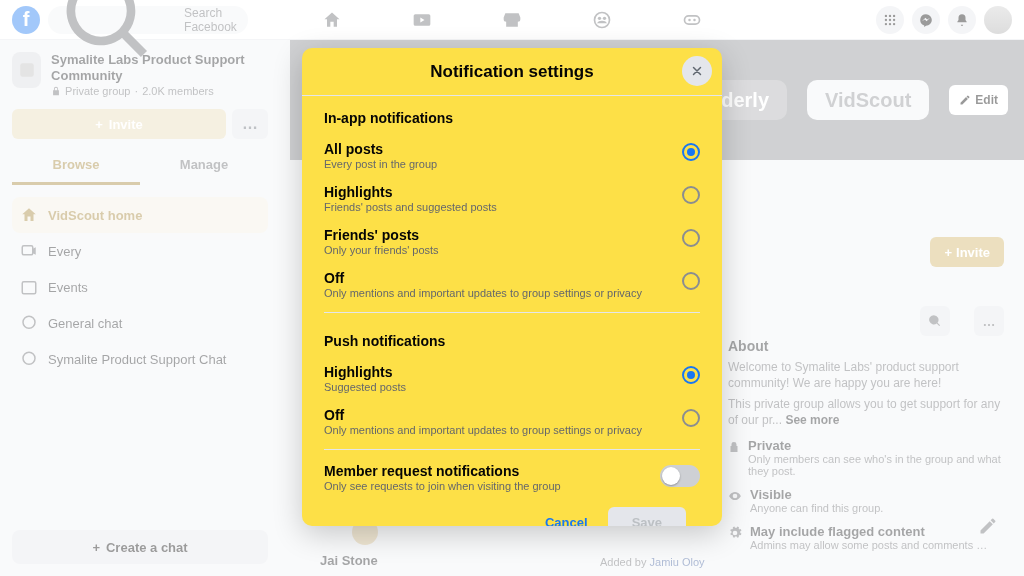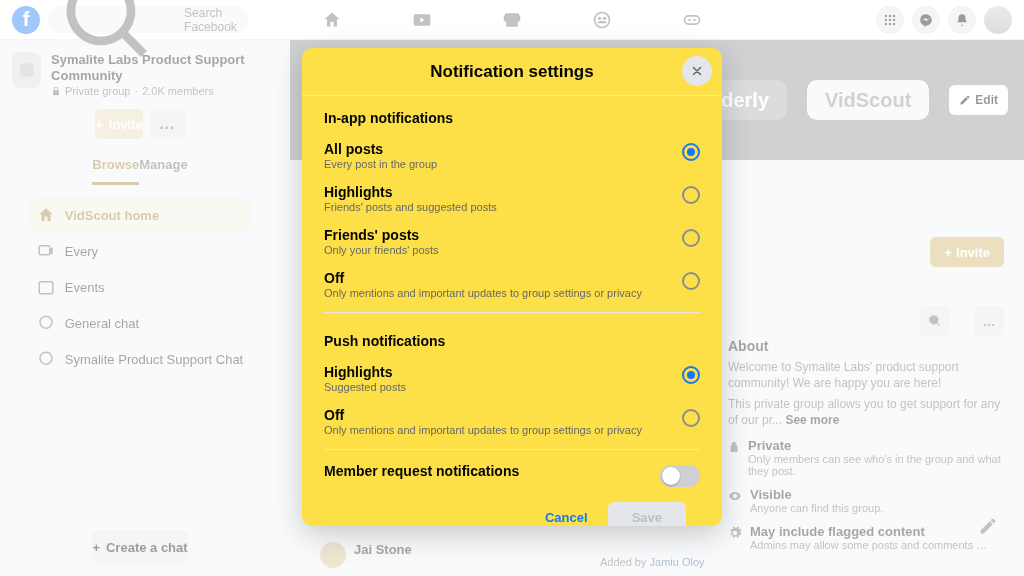--- a/index.html
+++ b/index.html
@@ -11,21 +11,21 @@
   .fb-logo { width: 28px; height: 28px; background: #1877f2; border-radius: 50%; display: flex; align-items: center; justify-content: center; color: #fff; font-weight: 900; font-size: 20px; }
   .search { flex: 0 0 200px; height: 28px; background: #f0f2f5; border-radius: 20px; display: flex; align-items: center; padding: 0 10px; color: #65676b; font-size: 12px; gap: 23px; }
   .center-icons { position: absolute; left: 50%; transform: translateX(-50%); display: flex; gap: 70px; color: #65676b; }
   .center-icons svg { width: 20px; height: 20px; }
   .right-icons { margin-left: auto; display: flex; gap: 8px; align-items: center; }
   .circ { width: 28px; height: 28px; border-radius: 50%; background: #e4e6eb; display: flex; align-items: center; justify-content: center; color: #050505; }
   .circ svg { width: 14px; height: 14px; }
   .avatar-top { width: 28px; height: 28px; border-radius: 50%; background: linear-gradient(#ccc,#aaa); }
 
   
-  .left-col { position: absolute; left: 0; top: 40px; width: 280px; bottom: 0; padding: 12px; display: flex; flex-direction: column; align-items: center; }
+  .left-col { position: absolute; left: 0; top: 40px; width: 280px; bottom: 0; padding: 12px; display: flex; flex-direction: column; }
   .group-head { display: flex; gap: 10px; align-items: flex-start; }
   .group-thumb { width: 36px; height: 36px; border-radius: 8px; background: #d8dadf; display:flex; align-items:center; justify-content:center; color:#888; }
   .group-name { font-size: 13px; font-weight: 600; color: #1c1e21; line-height: 1.2; }
   .group-meta { font-size: 11px; color: #65676b; display: flex; align-items: center; gap: 4px; margin-top: 2px; }
   .invite-row { display: flex; gap: 6px; margin-top: 12px; }
   .invite-btn { flex: 1; height: 30px; background: #e7d9b3; border-radius: 6px; display: flex; align-items: center; justify-content: center; gap: 6px; color: #fff; font-weight: 600; font-size: 13px; }
   .more-btn { width: 36px; height: 30px; background: #e4e6eb; border-radius: 6px; display: flex; align-items: center; justify-content: center; color: #606770; font-weight: bold; }
   .tabs-sm { display: flex; margin-top: 18px; }
   .tab-sm { flex: 1; text-align: center; font-size: 13px; font-weight: 600; color: #65676b; padding-bottom: 10px; }
   .tab-sm.active { color: #a08030; border-bottom: 3px solid #a08030; }
@@ -280,21 +280,21 @@
       <svg viewBox="0 0 24 24">
           <path d="M12 8a4 4 0 100 8 4 4 0 000-8zm9 4l2 1-1 3-2-1a8 8 0 01-2 2l1 2-3 1-1-2a8 8 0 01-3 0l-1 2-3-1 1-2a8 8 0 01-2-2l-2 1-1-3 2-1a8 8 0 010-3l-2-1 1-3 2 1a8 8 0 012-2l-1-2 3-1 1 2a8 8 0 013 0l1-2 3 1-1 2a8 8 0 012 2l2-1 1 3-2 1a8 8 0 010 3z"></path>
         </svg>
       <div>
           <div class="t">May include flagged content</div>
           <div class="d">Admins may allow some posts and comments …</div>
         </div>
     </div>
   </div>
 
-  <div style="position:absolute; left:30px; bottom:8px; display:flex; align-items:flex-start; gap:8px;">
+  <div style="position:absolute; left:30px; bottom:8px; display:flex; align-items:flex-end; gap:8px;flex-direction:column;">
     <span style="width:26px;height:26px;border-radius:50%;background:#d8c090;display:inline-block"></span>
     <span style="font-size:13px;color:#1c1e21;font-weight:600">Jai Stone</span>
   </div>
   <div style="position:absolute; left:310px; bottom:8px; font-size:11px; color:#65676b;">
     <span>Added by</span> <span style="color:#385898">Jamiu Oloy</span>
   </div>
   <div style="position:absolute; right:26px; bottom:36px;">
     <svg width="20" height="20" viewBox="0 0 24 24" style="color:#65676b">
         <path d="M3 17.25V21h3.75L17.81 9.94l-3.75-3.75L3 17.25zM20.71 7.04a1 1 0 000-1.41l-2.34-2.34a1 1 0 00-1.41 0l-1.83 1.83 3.75 3.75z"></path>
       </svg>
@@ -359,20 +359,21 @@
           <div class="ot">Off</div>
           <div class="od">Only mentions and important updates to group settings or privacy</div>
         </div>
       <div class="radio"></div>
     </div>
 
     <hr class="sep">
     <div class="opt">
       <div class="txt">
           <div class="ot">Member request notifications</div>
+          <div class="od">Only see requests to join when visiting the group</div>
         </div>
       <div class="toggle"></div>
     </div>
 
     <div class="modal-foot">
       <div class="btn-cancel">Cancel</div>
       <div class="btn-save">Save</div>
     </div>
   </div>
 </div>

